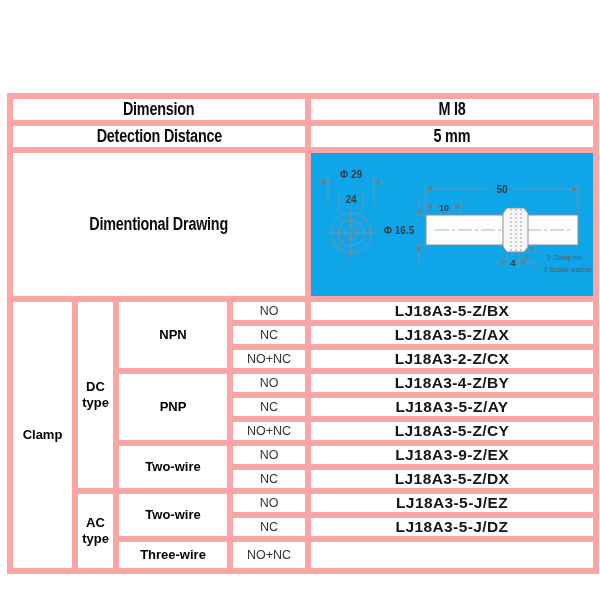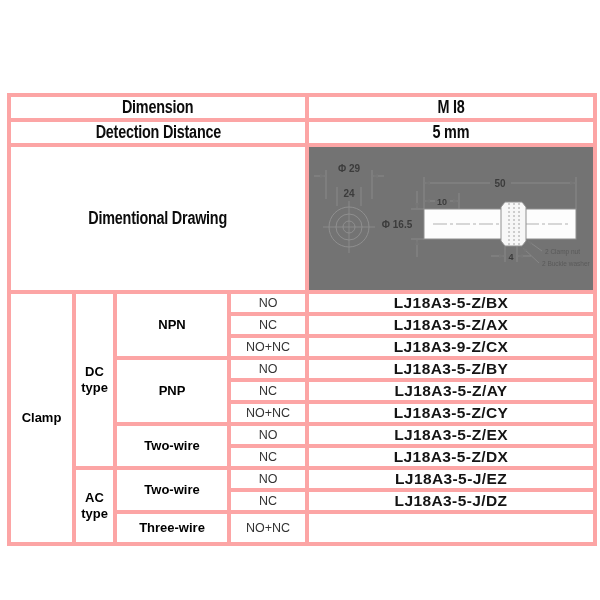--- a/index.html
+++ b/index.html
@@ -7,32 +7,32 @@
     width:600px;height:600px;background:#ffffff;
     font-family:"Liberation Sans",sans-serif;
     position:relative;overflow:hidden;
   }
   .sheet{position:absolute;left:7px;top:93px;}
   table{
     border-collapse:collapse;table-layout:fixed;width:586px;
     border:2px solid #6d6d6d;
   }
   td{
-    border:4px solid #fca5a5;
+    border:6px solid #fca5a5;
     text-align:center;vertical-align:middle;
     padding:0;overflow:hidden;color:#222;margin-left:40px;
   }
   
   .hdr{font-size:18px;font-weight:bold;color:#0c0c0c;}
   .hdr .cond{display:inline-block;transform:scaleX(0.8);letter-spacing:-0.3px;white-space:nowrap;}
   
   .lbl{font-size:13px;font-weight:bold;color:#000000;white-space:pre-line;line-height:1.2;}
   .mode{font-size:12.5px;font-weight:normal;color:#333;}
   .mdl{font-size:15.5px;font-weight:bold;color:#141414;letter-spacing:0.4px;}
-  .drawcell{background:#737373;}
+  .drawcell{background:#0ea5e9;}
   svg{display:block;}
   svg text{font-family:"Liberation Sans",sans-serif;fill:#3c3c3c;}
   .dimtxt{font-size:10px;font-weight:bold;}
   .dimtxt-sm{font-size:9px;font-weight:bold;}
   .callout{font-size:6.5px;fill:#5a5a5a;font-weight:normal;}
 </style>
 </head>
 <body>
 
 <div class="sheet">
@@ -131,41 +131,41 @@
     <td rowspan="3" class="lbl">NPN</td>
     <td class="mode">NO</td>
     <td class="mdl">LJ18A3-5-Z/BX</td>
   </tr>
   <tr style="height:22px">
     <td class="mode">NC</td>
     <td class="mdl">LJ18A3-5-Z/AX</td>
   </tr>
   <tr style="height:22px">
     <td class="mode">NO+NC</td>
-    <td class="mdl">LJ18A3-9-Z/CX</td>
+    <td class="mdl">LJ18A3-2-Z/CX</td>
   </tr>
 
   <tr style="height:22px">
     <td rowspan="3" class="lbl">PNP</td>
     <td class="mode">NO</td>
-    <td class="mdl">LJ18A3-5-Z/BY</td>
+    <td class="mdl">LJ18A3-4-Z/BY</td>
   </tr>
   <tr style="height:22px">
     <td class="mode">NC</td>
     <td class="mdl">LJ18A3-5-Z/AY</td>
   </tr>
   <tr style="height:22px">
     <td class="mode">NO+NC</td>
     <td class="mdl">LJ18A3-5-Z/CY</td>
   </tr>
 
   <tr style="height:22px">
     <td rowspan="2" class="lbl">Two-wire</td>
     <td class="mode">NO</td>
-    <td class="mdl">LJ18A3-5-Z/EX</td>
+    <td class="mdl">LJ18A3-9-Z/EX</td>
   </tr>
   <tr style="height:22px">
     <td class="mode">NC</td>
     <td class="mdl">LJ18A3-5-Z/DX</td>
   </tr>
 
   <tr style="height:22px">
     <td rowspan="3" class="lbl">AC
 type</td>
     <td rowspan="2" class="lbl">Two-wire</td>

